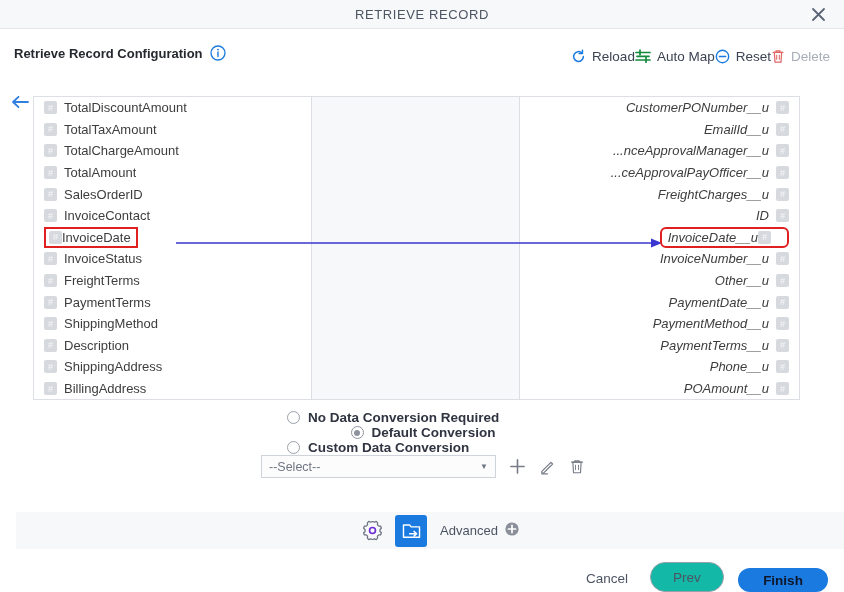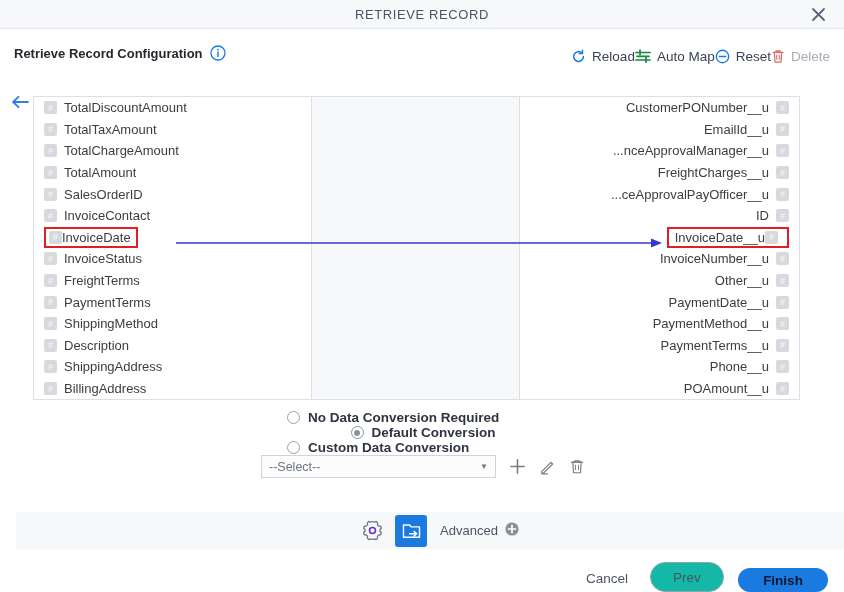--- a/index.html
+++ b/index.html
@@ -66,40 +66,40 @@
   .col-mid {
     left:277px; width:209px; height:100%;
     background:#f7f8fa; border-left:1px solid #dcdfe4; border-right:1px solid #dcdfe4;
   }
   .col-right { left:486px; width:279px; }
 
   .field-row {
     height:21.6px; display:flex; align-items:center; gap:7px;
     padding:0 10px; position:relative;
   }
-  .col-right .field-row { justify-content:flex-end; }
+  .col-right .field-row { justify-content:flex-end;font-style:italic; }
   .field-label {
     font-size:13px; color:#3d3d3d; white-space:nowrap;
     overflow:hidden; text-overflow:ellipsis;
   }
   .hash {
     width:13px; height:13px; flex:0 0 13px; border-radius:2px;
     background:#d6d9de; position:relative;
   }
   .hash::before {
     content:"#"; position:absolute; left:0; right:0; top:50%;
     transform:translateY(-50%);
     font-size:9px; line-height:1; text-align:center;
     color:#f6f7f9; font-family:"Liberation Sans", sans-serif;
   }
   .field-row.highlight .inner {
     border:2px solid #e02020; display:flex; align-items:center; gap:0;
     padding:1px 5px 1px 3px; background:#fff; position:relative; z-index:3;
   }
-  .col-right .field-row.highlight .inner { padding:1px 9px 1px 6px; }
+  .col-right .field-row.highlight .inner { padding:1px 16px 1px 6px;border-radius:6px; }
   .field-row.highlight .field-label { color:#3d3d3d; }
 
   
   .connector { position:absolute; left:0; top:0; width:767px; height:304px;
                pointer-events:none; z-index:2; }
 
   
   .conv { position:absolute; left:33px; top:410px; width:780px; }
   .conv-row { display:flex; align-items:center; height:30px;flex-direction:column; }
   .radio {
@@ -311,25 +311,25 @@
         </div>
         <div class="field-row">
           <span class="field-label">EmailId__u</span>
           <span class="hash"></span>
         </div>
         <div class="field-row">
           <span class="field-label">...nceApprovalManager__u</span>
           <span class="hash"></span>
         </div>
         <div class="field-row">
+          <span class="field-label">...ceApprovalPayOfficer__u</span>
+          <span class="hash"></span>
+        </div>
+        <div class="field-row">
           <span class="field-label">FreightCharges__u</span>
-          <span class="hash"></span>
-        </div>
-        <div class="field-row">
-          <span class="field-label">...ceApprovalPayOfficer__u</span>
           <span class="hash"></span>
         </div>
         <div class="field-row">
           <span class="field-label">ID</span>
           <span class="hash"></span>
         </div>
         <div class="field-row highlight">
           <span class="inner">
             <span class="field-label">InvoiceDate__u</span>
             <span class="hash"></span>

